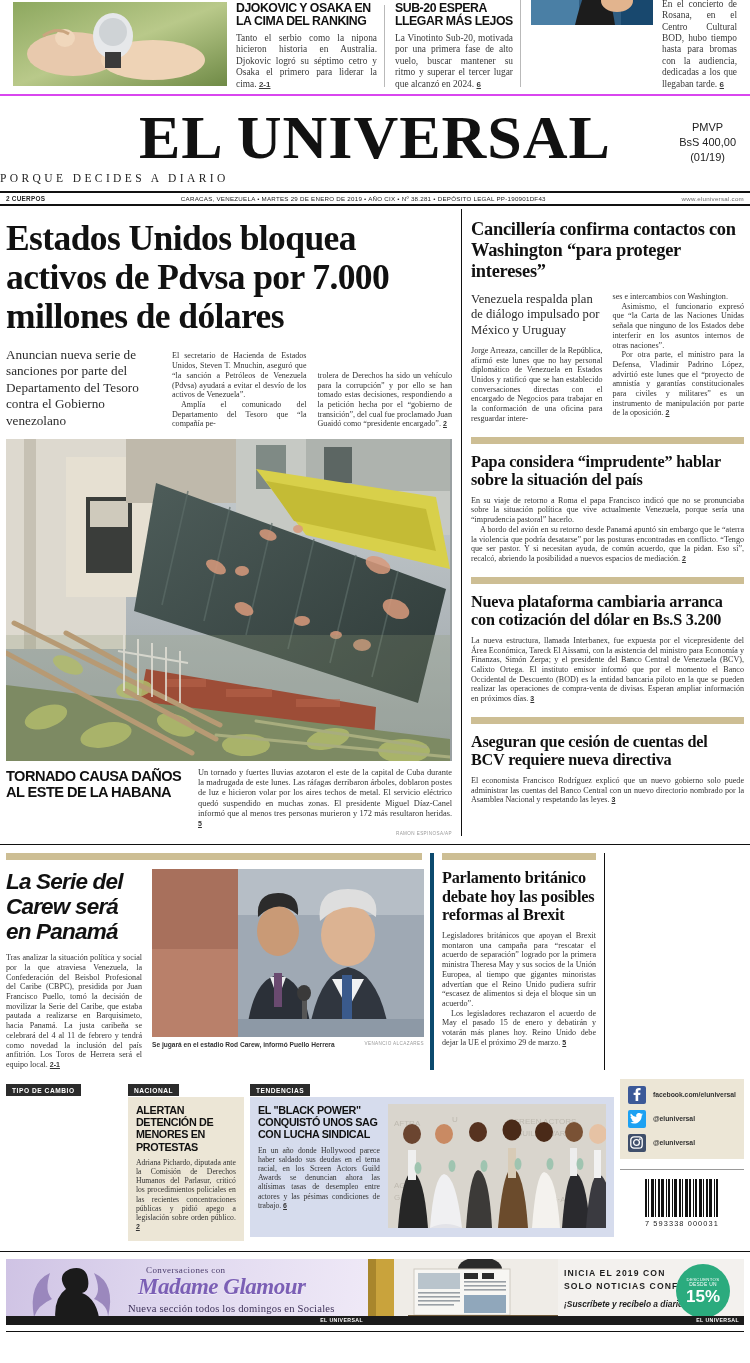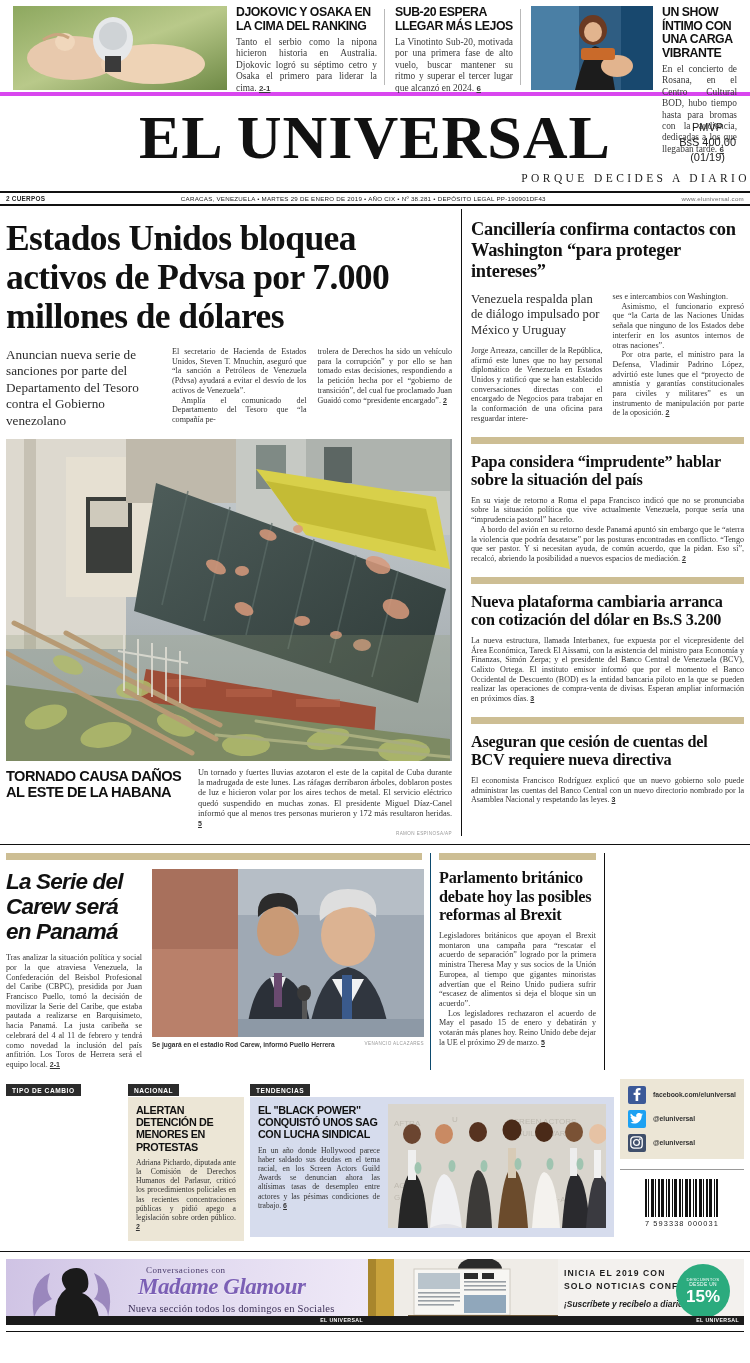--- a/index.html
+++ b/index.html
@@ -9,23 +9,24 @@
     font-family: "Liberation Serif", serif;
     color: #111;
     overflow: hidden;
   }
   .page { width: 750px; height: 1363px; position: relative; background:#fff; }
 
   
   .teaser-strip {
     display: flex;
     height: 96px;
-    border-bottom: 4px solid #d946ef;
+    border-bottom: 2px solid #d946ef;
     padding: 6px 6px 4px 6px;
     gap: 0;
+    align-items: flex-end;
   }
   .teaser-cell { display: flex; padding: 0 7px; position: relative; }
   .teaser-cell + .teaser-cell::before {
     content: ""; position: absolute; left: 0; top: 3px; bottom: 3px;
     width: 1px; background: #b9b9b9;
   }
   .teaser-photo { width: 214px; height: 84px; flex: none; overflow: hidden; position: relative; }
   .teaser-photo.small { width: 122px; }
   .teaser-text { padding-left: 9px; display: flex; flex-direction: column; }
   .teaser-title {
@@ -44,21 +45,21 @@
   .masthead { position: relative; padding: 10px 0 3px 0; }
   .masthead-title {
     text-align: center;
     font-family: "Liberation Serif", serif;
     font-weight: 700;
     font-size: 62px; line-height: 62px;
     letter-spacing: 1px;
     color: #111;
   }
   .masthead-sub {
-    text-align: right;
+    text-align: left;
     font-family: "Liberation Serif", serif;
     font-size: 11.5px; letter-spacing: 3.4px; color: #222;
     margin-top: 4px;
   }
   .pmvp {
     position: absolute; right: 14px; top: 24px; text-align: center;
     font-family: "Liberation Sans", sans-serif; font-size: 11px; line-height: 15px; color: #222;
   }
   .info-bar {
     display: flex; align-items: center; justify-content: space-between;
@@ -82,21 +83,21 @@
     font-weight: 700; font-size: 35.5px; line-height: 39px;
     letter-spacing: -0.6px; color: #111;
     margin-top: 10px;
   }
   .lead-grid { display: flex; gap: 16px; margin-top: 11px; }
   .lead-sub {
     width: 150px; flex: none;
     font-family: "Liberation Serif", serif;
     font-size: 13.2px; line-height: 16.4px; color: #2b2b2b;
   }
-  .lead-cols { flex: 1; display: flex; gap: 11px; }
+  .lead-cols { flex: 1; display: flex; gap: 11px; align-items: flex-end; }
   .bodycol {
     flex: 1;
     font-family: "Liberation Serif", serif;
     font-size: 8.1px; line-height: 9.7px; color: #333; text-align: justify;
   }
   .bodycol p + p { text-indent: 9px; }
   .pg { font-family:"Liberation Sans",sans-serif; font-weight:700; font-size:7px;text-decoration:underline; }
 
   .sec-head {
     font-family: "Liberation Serif", serif;
@@ -138,21 +139,21 @@
     font-size: 8.4px; line-height: 10.2px; color: #333; text-align: justify;
   }
   .credit {
     font-family: "Liberation Sans", sans-serif;
     font-size: 4.6px; color: #999; letter-spacing: 0.4px; text-align: right; margin-top: 2px;
   }
 
   
   .lower { display: flex; padding: 0 6px; margin-top: 8px; border-top: 1px solid #111; padding-top: 8px; }
   .lw-a { width: 424px; padding-right: 8px; }
-  .lw-b { width: 174px; padding: 0 8px; border-left: 1px solid #0c4a6e; }
+  .lw-b { width: 174px; padding: 0 8px; border-left: 4px solid #0c4a6e; }
   .lw-c { width: 140px; padding-left: 8px; border-left: 1px solid #111; }
 
   .serie-head {
     font-family: "Liberation Sans", sans-serif;
     font-weight: 700; font-style: italic; font-size: 22.5px; line-height: 25px;
     letter-spacing: -0.8px; color: #111;
   }
   .serie-flex { display: flex; gap: 10px; }
   .serie-left { width: 136px; flex:none; }
   .serie-right { flex: 1; }

